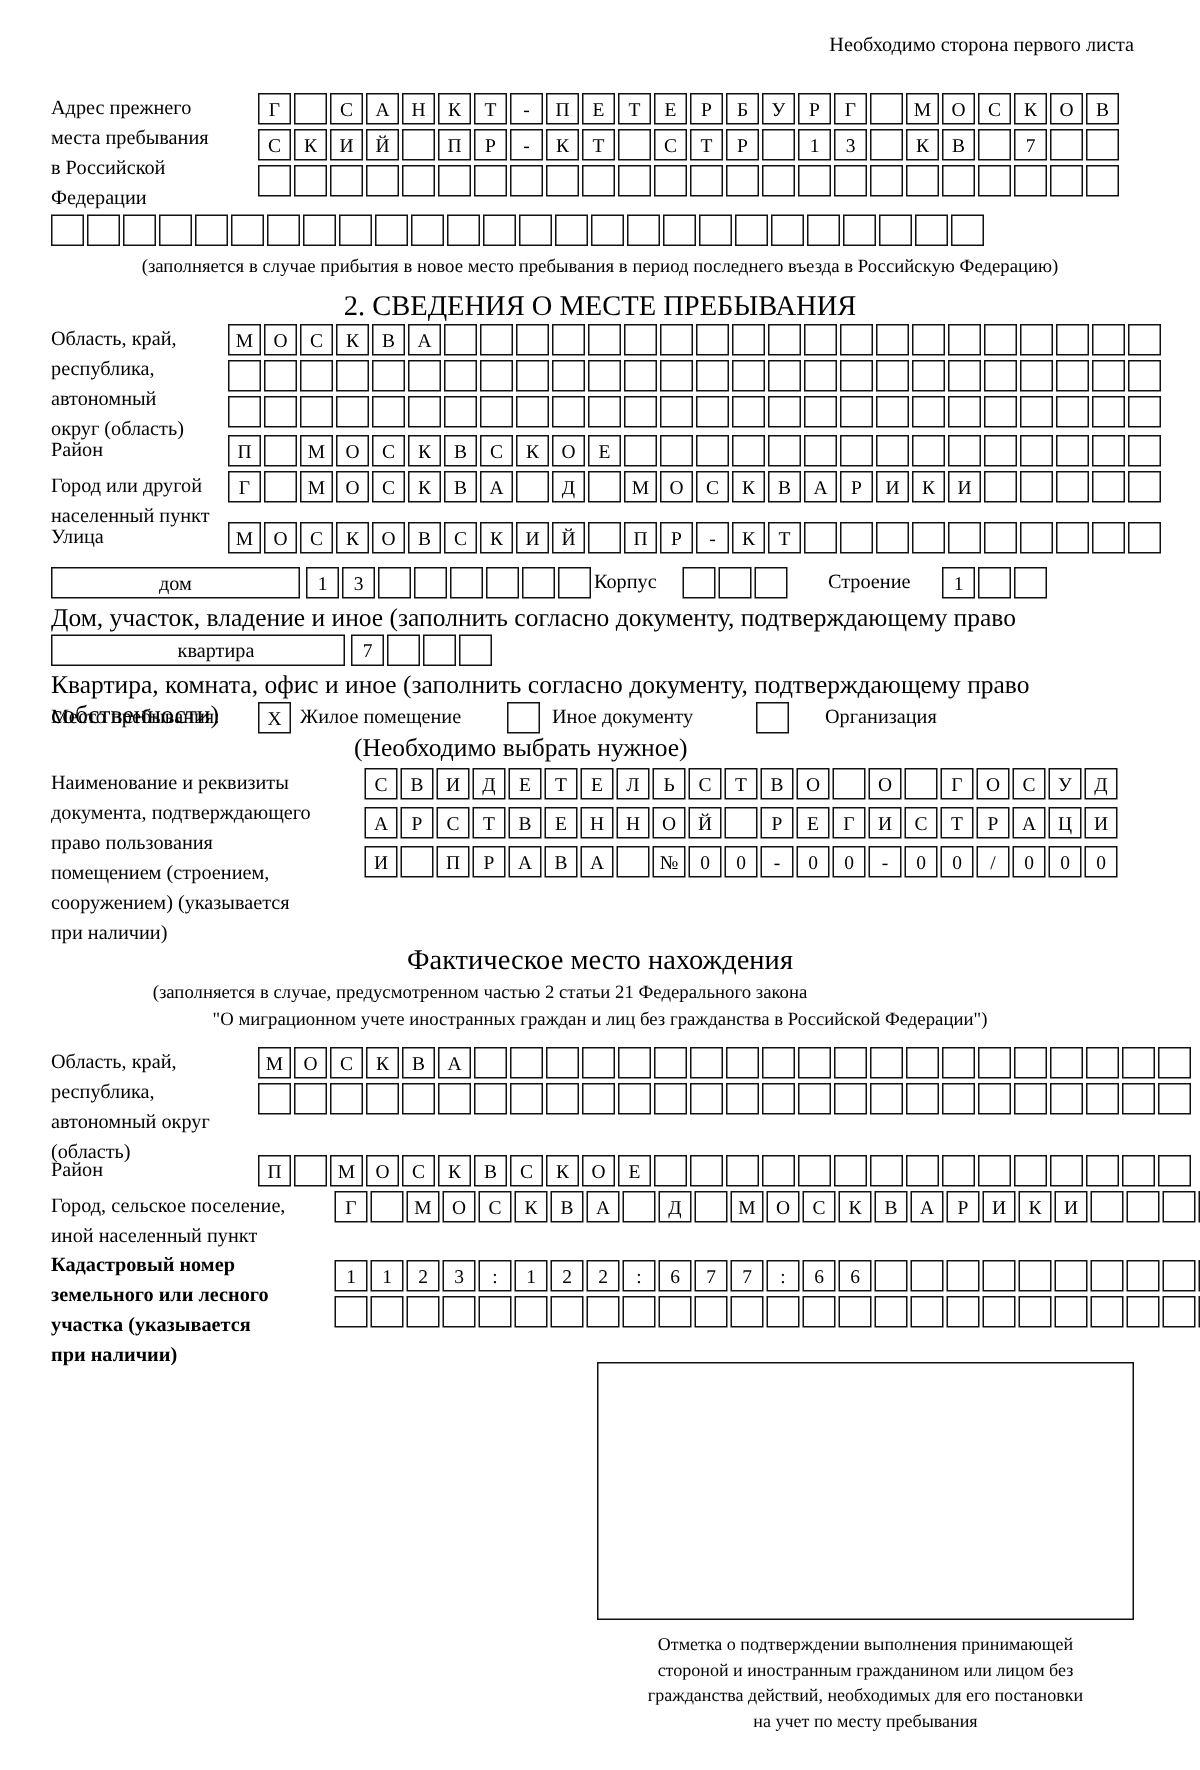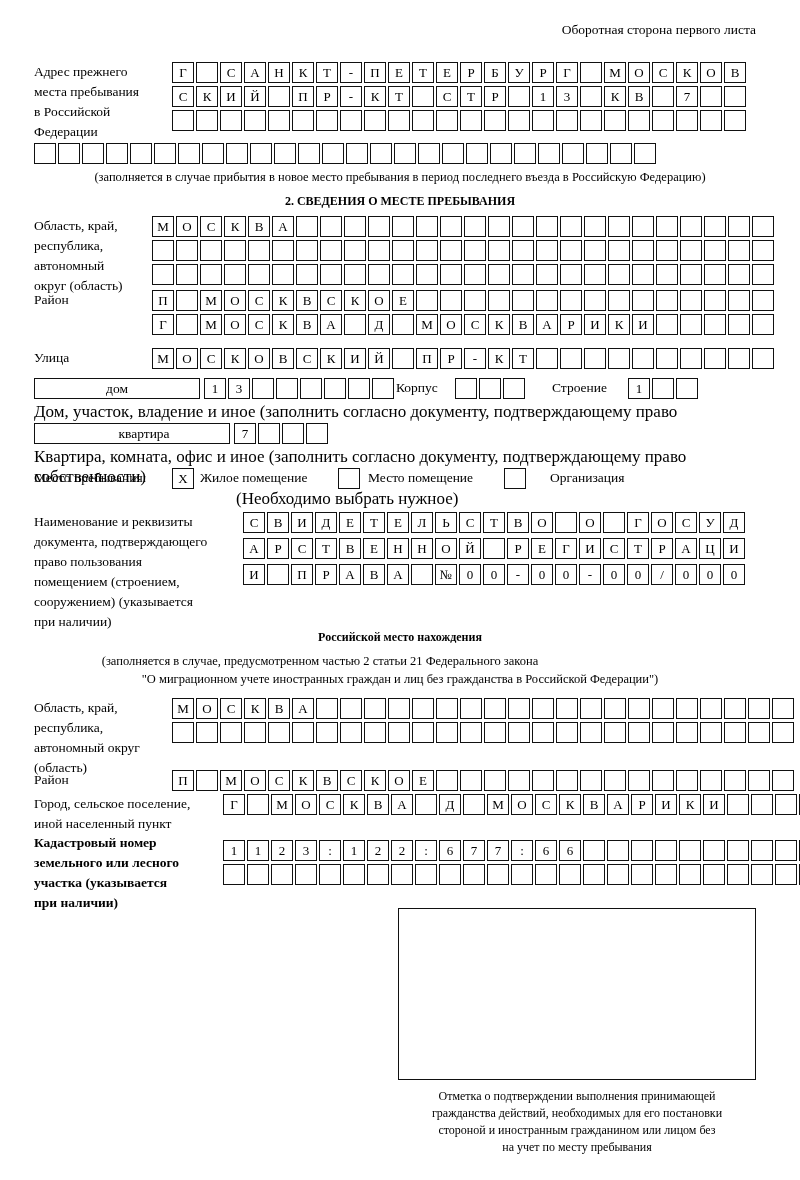--- a/index.html
+++ b/index.html
@@ -86,30 +86,30 @@
   .footnote {
     position: absolute;
     text-align: center;
     font-size: 12px;
     line-height: 17px;
   }
   .section-title {
     position: absolute;
     width: 100%;
     text-align: center;
-    font-weight: bold;
-    font-size: 12px;
+    font-weight: normal;
+    font-size: 19px;
   }
 </style>
 </head>
 <body>
 
 <div class="page">
 
-  <div class="abs hdr-right">Оборотная сторона первого листа</div>
+  <div class="abs hdr-right">Необходимо сторона первого листа</div>
 
   <div class="abs lbl" style="left:34px; top:62px; width:150px;">Адрес прежнего
 места пребывания
 в Российской
 Федерации</div>
 
   <div class="row" id="prev-row-0" style="left:172px; top:62px;">
       <div class="cell">Г</div>
       <div class="cell"></div>
       <div class="cell">С</div>
@@ -332,20 +332,22 @@
       <div class="cell"></div>
       <div class="cell"></div>
       <div class="cell"></div>
       <div class="cell"></div>
       <div class="cell"></div>
       <div class="cell"></div>
       <div class="cell"></div>
       <div class="cell"></div>
     </div>
 
+  <div class="abs lbl" style="left:34px; top:314px; width:125px;">Город или другой
+населенный пункт</div>
   <div class="row" id="s2-city-0" style="left:152px; top:314px;">
       <div class="cell">Г</div>
       <div class="cell"></div>
       <div class="cell">М</div>
       <div class="cell">О</div>
       <div class="cell">С</div>
       <div class="cell">К</div>
       <div class="cell">В</div>
       <div class="cell">А</div>
       <div class="cell"></div>
@@ -429,21 +431,21 @@
       <div class="cell"></div>
       <div class="cell"></div>
       <div class="cell"></div>
     </div>
   <div class="abs lbl-sm" style="left:34px; top:447px; width:740px;">Квартира, комната, офис и иное (заполнить согласно документу, подтверждающему право собственности)</div>
 
   <div class="abs lbl" style="left:34px; top:468px;">Место пребывания:</div>
   <div class="abs checkbox" style="left:172px; top:468px;">Х</div>
   <div class="abs lbl" style="left:200px; top:468px;">Жилое помещение</div>
   <div class="abs checkbox" style="left:338px; top:468px;"></div>
-  <div class="abs lbl" style="left:368px; top:468px;">Место помещение</div>
+  <div class="abs lbl" style="left:368px; top:468px;">Иное документу</div>
   <div class="abs checkbox" style="left:504px; top:468px;"></div>
   <div class="abs lbl" style="left:550px; top:468px;">Организация</div>
   <div class="abs lbl-sm" style="left:236px; top:489px;">(Необходимо выбрать нужное)</div>
 
   <div class="abs lbl" style="left:34px; top:512px; width:210px;">Наименование и реквизиты
 документа, подтверждающего
 право пользования
 помещением (строением,
 сооружением) (указывается
 при наличии)</div>
@@ -510,21 +512,21 @@
       <div class="cell">0</div>
       <div class="cell">-</div>
       <div class="cell">0</div>
       <div class="cell">0</div>
       <div class="cell">/</div>
       <div class="cell">0</div>
       <div class="cell">0</div>
       <div class="cell">0</div>
     </div>
 
-  <div class="section-title" style="top:630px;">Российской место нахождения</div>
+  <div class="section-title" style="top:630px;">Фактическое место нахождения</div>
   <div class="abs center-note" style="left:0; top:654px; width:640px;">(заполняется в случае, предусмотренном частью 2 статьи 21 Федерального закона</div>
   <div class="abs center-note" style="left:0; top:672px; width:800px;">"О миграционном учете иностранных граждан и лиц без гражданства в Российской Федерации")</div>
 
   <div class="abs lbl" style="left:34px; top:698px; width:150px;">Область, край,
 республика,
 автономный округ
 (область)</div>
   <div class="row" id="s3-region-0" style="left:172px; top:698px;">
       <div class="cell">М</div>
       <div class="cell">О</div>
@@ -697,18 +699,18 @@
       <div class="cell"></div>
       <div class="cell"></div>
       <div class="cell"></div>
       <div class="cell"></div>
       <div class="cell"></div>
     </div>
 
   <div class="bigbox" style="left:398px; top:908px; width:358px; height:172px;"></div>
   <div class="footnote" id="stamp-caption" style="left:378px; top:1088px; width:398px;">
       <div>Отметка о подтверждении выполнения принимающей</div>
+      <div>стороной и иностранным гражданином или лицом без</div>
       <div>гражданства действий, необходимых для его постановки</div>
-      <div>стороной и иностранным гражданином или лицом без</div>
       <div>на учет по месту пребывания</div>
     </div>
 
 </div>
 
 </body></html>

